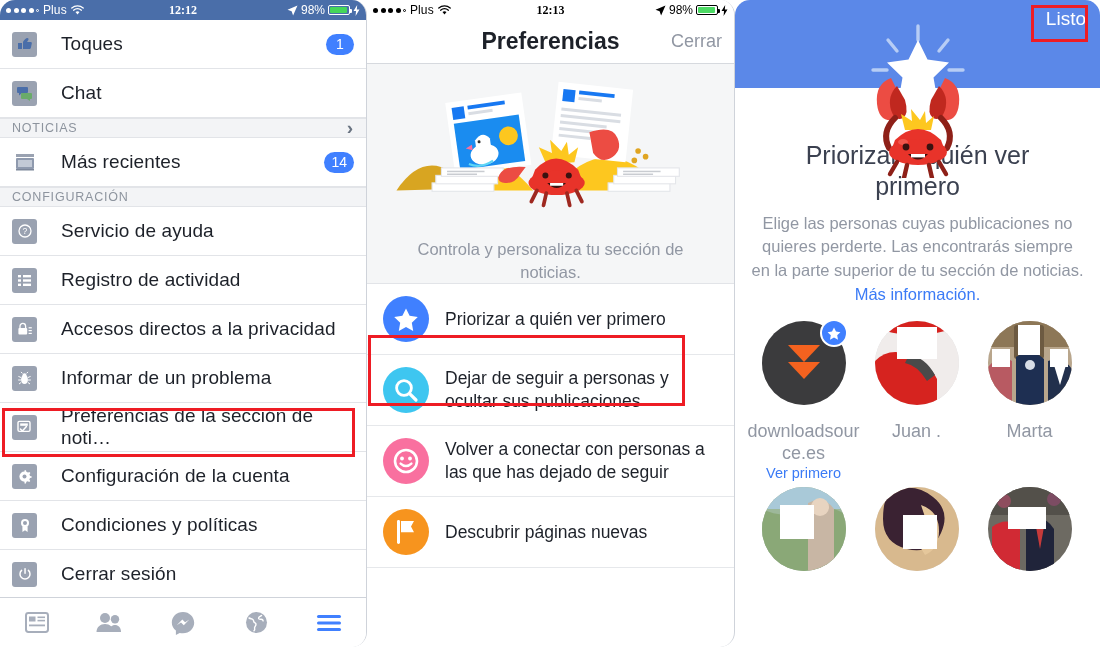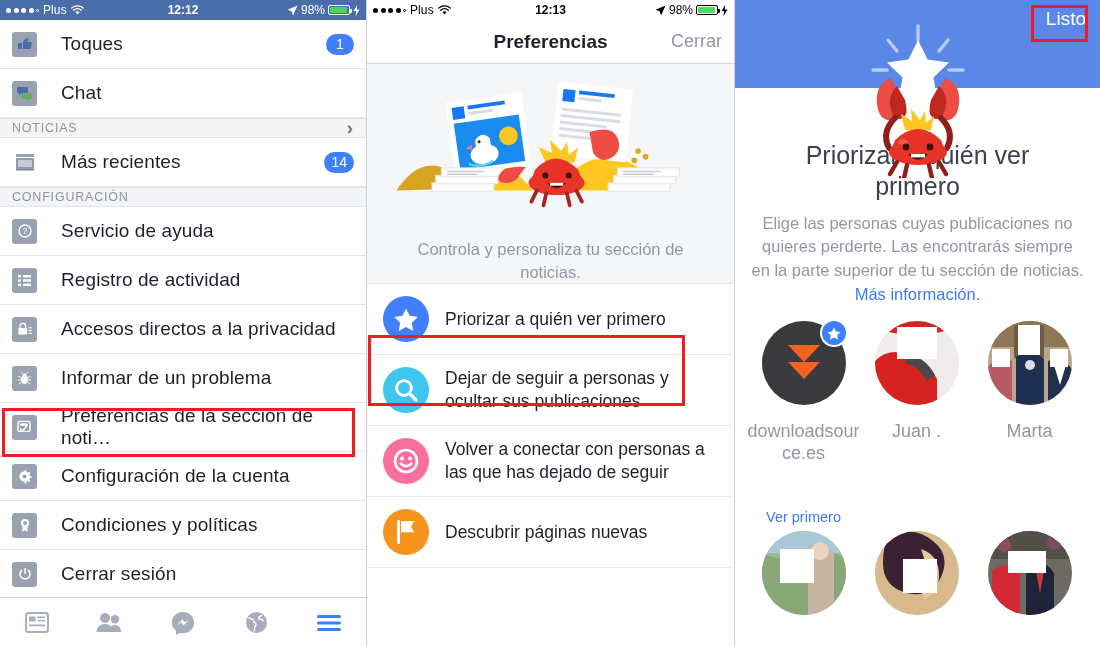--- a/index.html
+++ b/index.html
@@ -3,40 +3,40 @@
 <meta charset="utf-8">
 <style>
   * { box-sizing: border-box; margin: 0; padding: 0; }
   html, body {
     width: 1100px; height: 647px;
     font-family: "Liberation Sans", sans-serif;
     background: #ffffff;
     overflow: hidden;
   }
   .screens { display: flex; width: 1100px; height: 647px; }
-  .panel { position: relative; height: 647px; overflow: hidden; background: #fff; }
+  .panel { position: relative; height: 647px; overflow: hidden; background: #fff; border-radius: 15px; }
   .panel-left   { width: 367px; border-right: 1px solid #cfd3da; }
   .panel-mid    { width: 368px; border-right: 1px solid #cfd3da; }
   .panel-right  { width: 365px; }
 
   
   .statusbar {
     height: 20px; background: #4a6ea9; color: #fff;
     display: flex; align-items: center; font-size: 12px; font-weight: bold;
     padding: 0 6px; position: relative;
   }
   .statusbar.white { background: #ffffff; color: #000; }
   .sb-left { display: flex; align-items: center; gap: 4px; }
   .dots { display: flex; gap: 2.5px; align-items: center; }
   .dot { width: 5px; height: 5px; border-radius: 50%; background: currentColor; }
   .dot.hollow { background: transparent; border: 1px solid currentColor; width: 3px; height: 3px; }
   .sb-carrier { font-size: 12px; font-weight: normal; letter-spacing: .1px; }
   .sb-time {
     position: absolute; left: 0; right: 0; text-align: center;
-    font-size: 12px; font-weight: bold;
+    font-size: 12px; font-weight: bold; font-family: Liberation Serif, serif;
   }
   .sb-right {
     margin-left: auto; display: flex; align-items: center; gap: 3px;
     font-size: 12px; font-weight: normal; z-index: 2;
   }
   .batt {
     width: 22px; height: 10px; border: 1px solid currentColor; border-radius: 2px;
     position: relative; padding: 1px;
   }
   .batt::after {
@@ -84,21 +84,21 @@
   .tabbar .tab.active { color: #4080ff; }
 
   
   .hl { position: absolute; border: 3px solid #ee1c24; pointer-events: none; z-index: 30; }
 
   
   .navbar {
     height: 44px; display: flex; align-items: center; justify-content: center;
     background: #fff; border-bottom: 1px solid #d6d9de; position: relative;
   }
-  .navbar-title { font-size: 19px; font-weight: bold; color: #1d2129; }
+  .navbar-title { font-size: 23px; font-weight: bold; color: #1d2129; }
   .navbar-right {
     position: absolute; right: 12px; font-size: 18px; color: #9197a3;
   }
   .hero {
     background: #f5f6f7; height: 220px; display: flex; flex-direction: column;
     align-items: center; justify-content: flex-start; border-bottom: 1px solid #e2e4e8;
   }
   .hero-art { width: 330px; height: 150px; margin-top: 14px; }
   .hero-sub {
     font-size: 16.5px; color: #9197a3; text-align: center; line-height: 1.35;
@@ -143,21 +143,21 @@
     width: 84px; height: 84px; border-radius: 50%; margin: 0 auto;
     position: relative; overflow: visible; background: #ddd;
   }
   .av .clip { width: 84px; height: 84px; border-radius: 50%; overflow: hidden; position: relative; }
   .av .star-badge {
     position: absolute; right: -2px; top: -2px; width: 28px; height: 28px;
     border-radius: 50%; background: #4080ff; border: 2.5px solid #fff;
     display: flex; align-items: center; justify-content: center; z-index: 3;
   }
   .av-name { font-size: 18px; color: #9197a3; line-height: 1.2; margin-top: 16px; word-break: break-word; }
-  .av-action { font-size: 14.5px; color: #3b7bf6; line-height: 1.25; margin-top: 44px; }
+  .av-action { font-size: 14.5px; color: #3b7bf6; line-height: 1.25; }
 </style>
 </head>
 <body>
 
 <div class="screens">
 
   <div class="panel panel-left">
 
     <div class="statusbar">
       <div class="sb-left">

